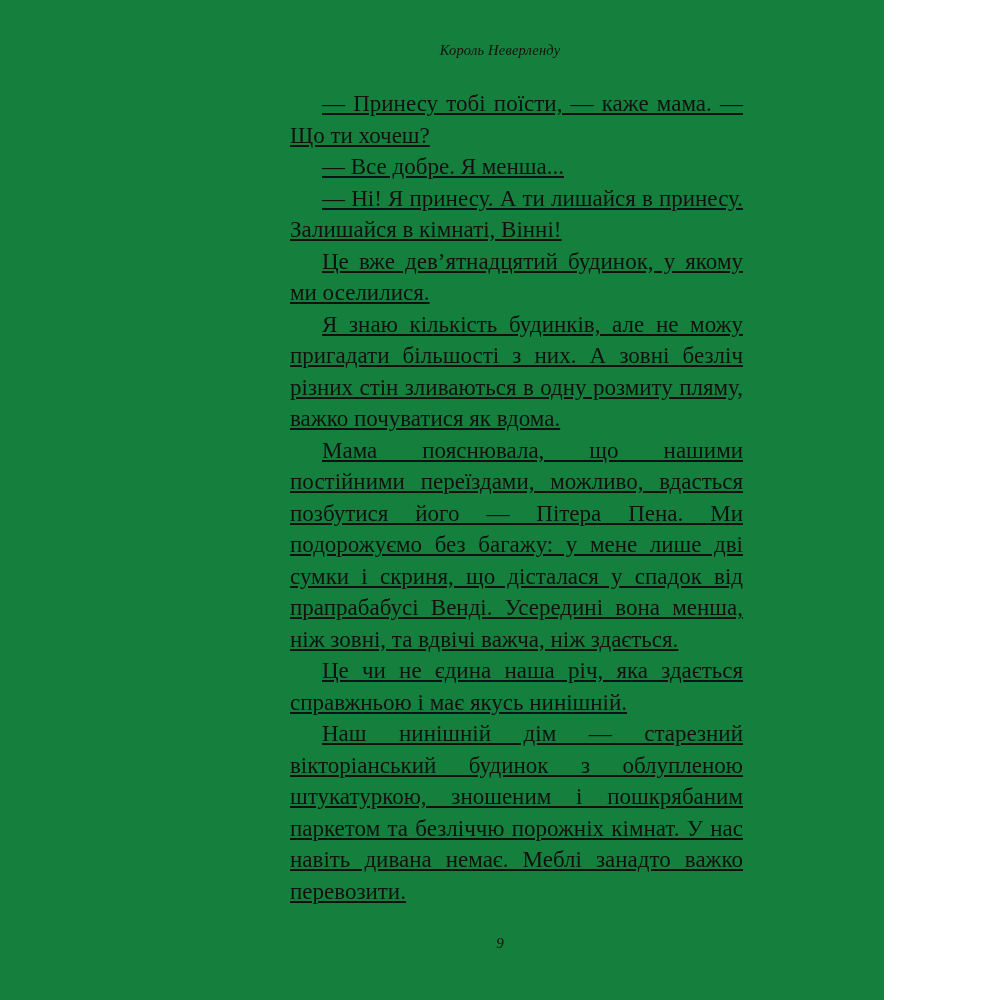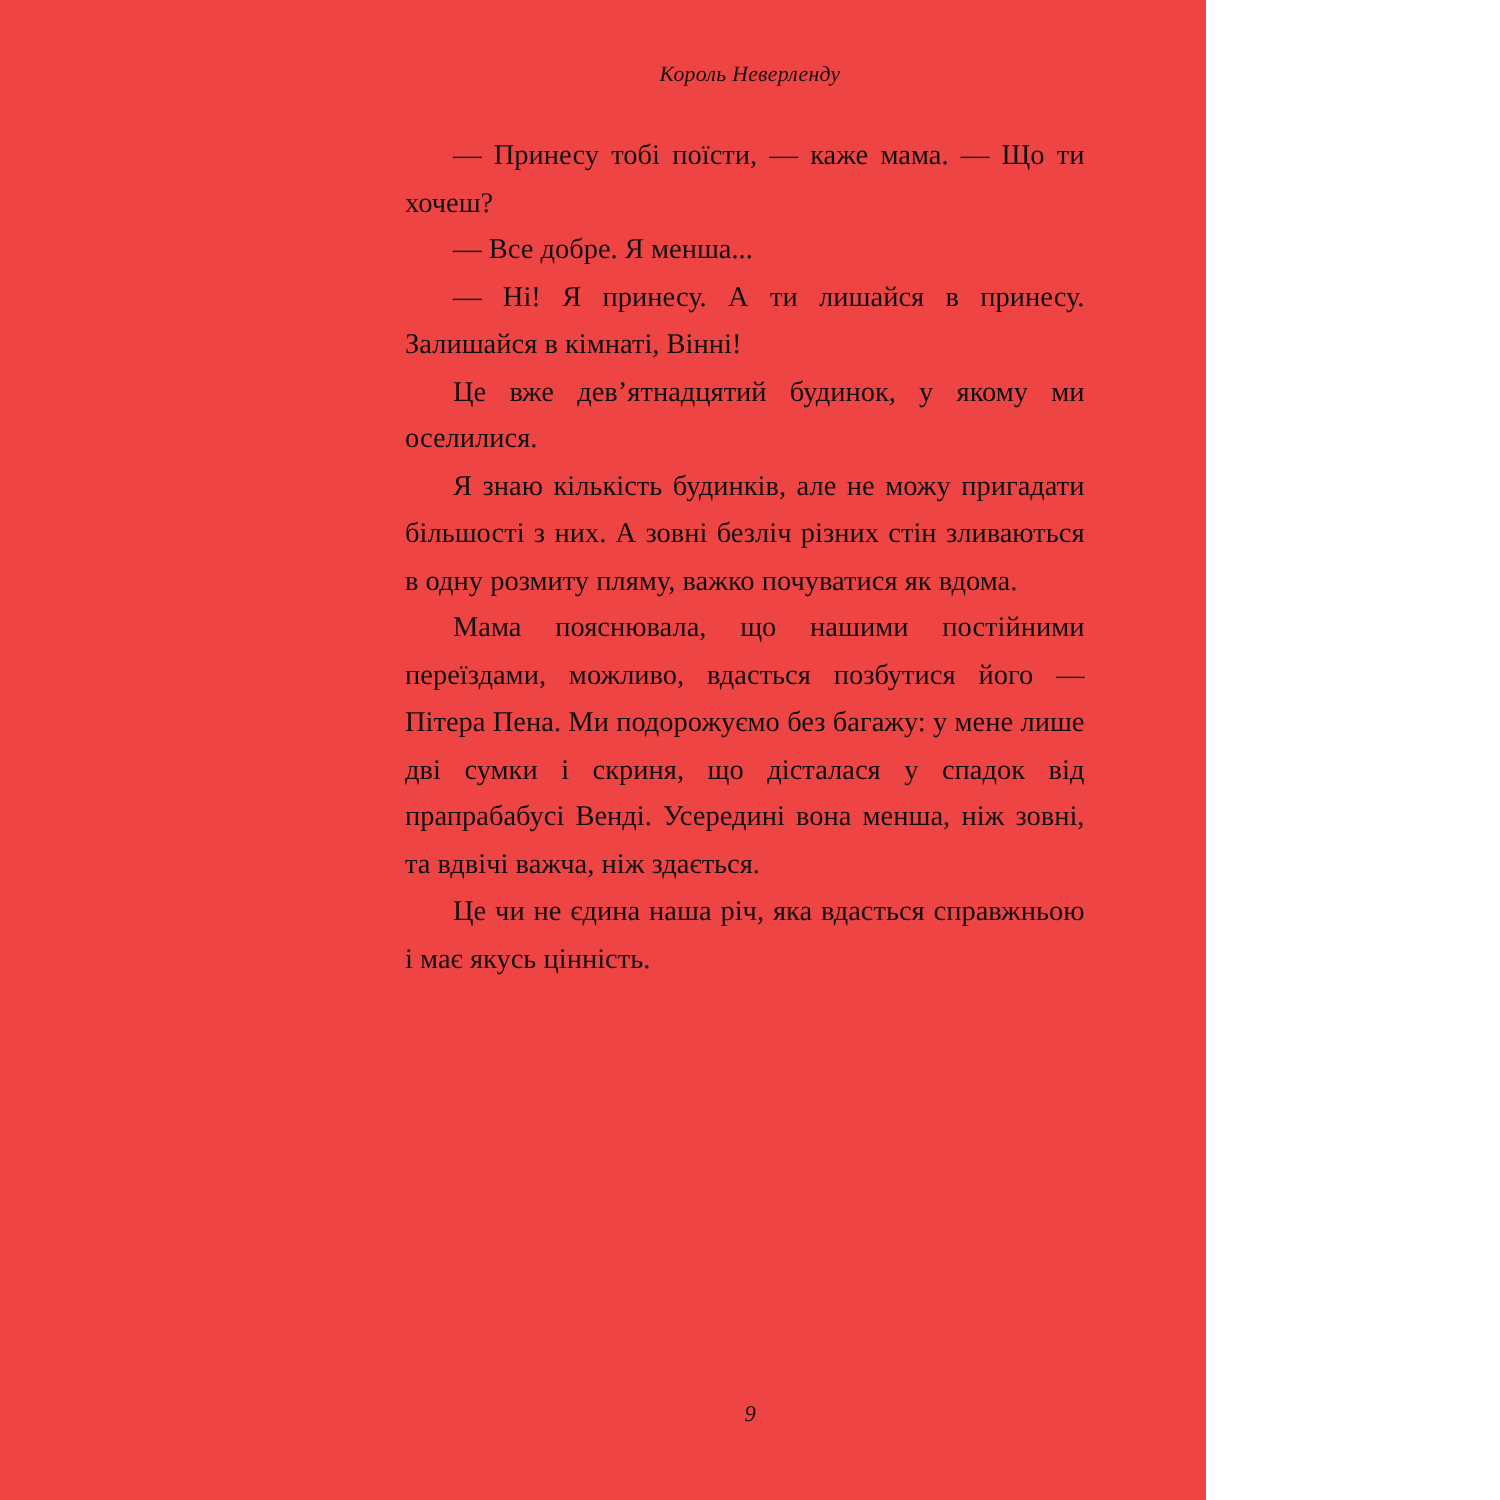--- a/index.html
+++ b/index.html
@@ -9,50 +9,51 @@
   }
   body {
     width: 1000px;
     height: 1000px;
     font-family: "Liberation Serif", "DejaVu Serif", serif;
     color: #000000;
     position: relative;
     overflow: hidden;
   }
   .page {
-    width: 804px;
+    width: 884px;
     height: 1000px;
     box-sizing: border-box;
     padding: 0;
     position: relative;
-    background: #ef4444;
+    background: #15803d;
   }
   .running-head {
     position: absolute;
     top: 42px;
     left: 0;
     width: 1000px;
     text-align: center;
     font-style: italic;
     font-size: 14.5px;
     letter-spacing: 0.2px;
     color: #14110f;
   }
   .body-text {
     position: absolute;
     top: 88px;
-    left: 270px;
+    left: 290px;
     width: 453px;
-    font-size: 19px;
+    font-size: 23px;
     line-height: 31.5px;
     text-align: justify;
     text-justify: inter-word;
     color: #111111;
     -webkit-hyphens: none;
     hyphens: none;
+    text-decoration: underline;
   }
   .body-text p {
     margin: 0;
     text-indent: 32px;
   }
   .folio {
     position: absolute;
     top: 935px;
     left: 0;
     width: 1000px;
@@ -69,18 +70,19 @@
 
   <div class="running-head">Король Неверленду</div>
 
   <div class="body-text">
     <p>— Принесу тобі поїсти, — каже мама. — Що ти хочеш?</p>
     <p>— Все добре. Я менша...</p>
     <p>— Ні! Я принесу. А ти лишайся в принесу. Залишайся в кімнаті, Вінні!</p>
     <p>Це вже дев’ятнадцятий будинок, у якому ми оселилися.</p>
     <p>Я знаю кількість будинків, але не можу пригадати більшості з них. А зовні безліч різних стін зливаються в одну розмиту пляму, важко почуватися як вдома.</p>
     <p>Мама пояснювала, що нашими постійними переїздами, можливо, вдасться позбутися його — Пітера Пена. Ми подорожуємо без багажу: у мене лише дві сумки і скриня, що дісталася у спадок від прапрабабусі Венді. Усередині вона менша, ніж зовні, та вдвічі важча, ніж здається.</p>
-    <p>Це чи не єдина наша річ, яка вдасться справжньою і має якусь цінність.</p>
+    <p>Це чи не єдина наша річ, яка здається справжньою і має якусь нинішній.</p>
+    <p>Наш нинішній дім — старезний вікторіанський будинок з облупленою штукатуркою, зношеним і пошкрябаним паркетом та безліччю порожніх кімнат. У нас навіть дивана немає. Меблі занадто важко перевозити.</p>
   </div>
 
   <div class="folio">9</div>
 
 </div>
 
 </body></html>

